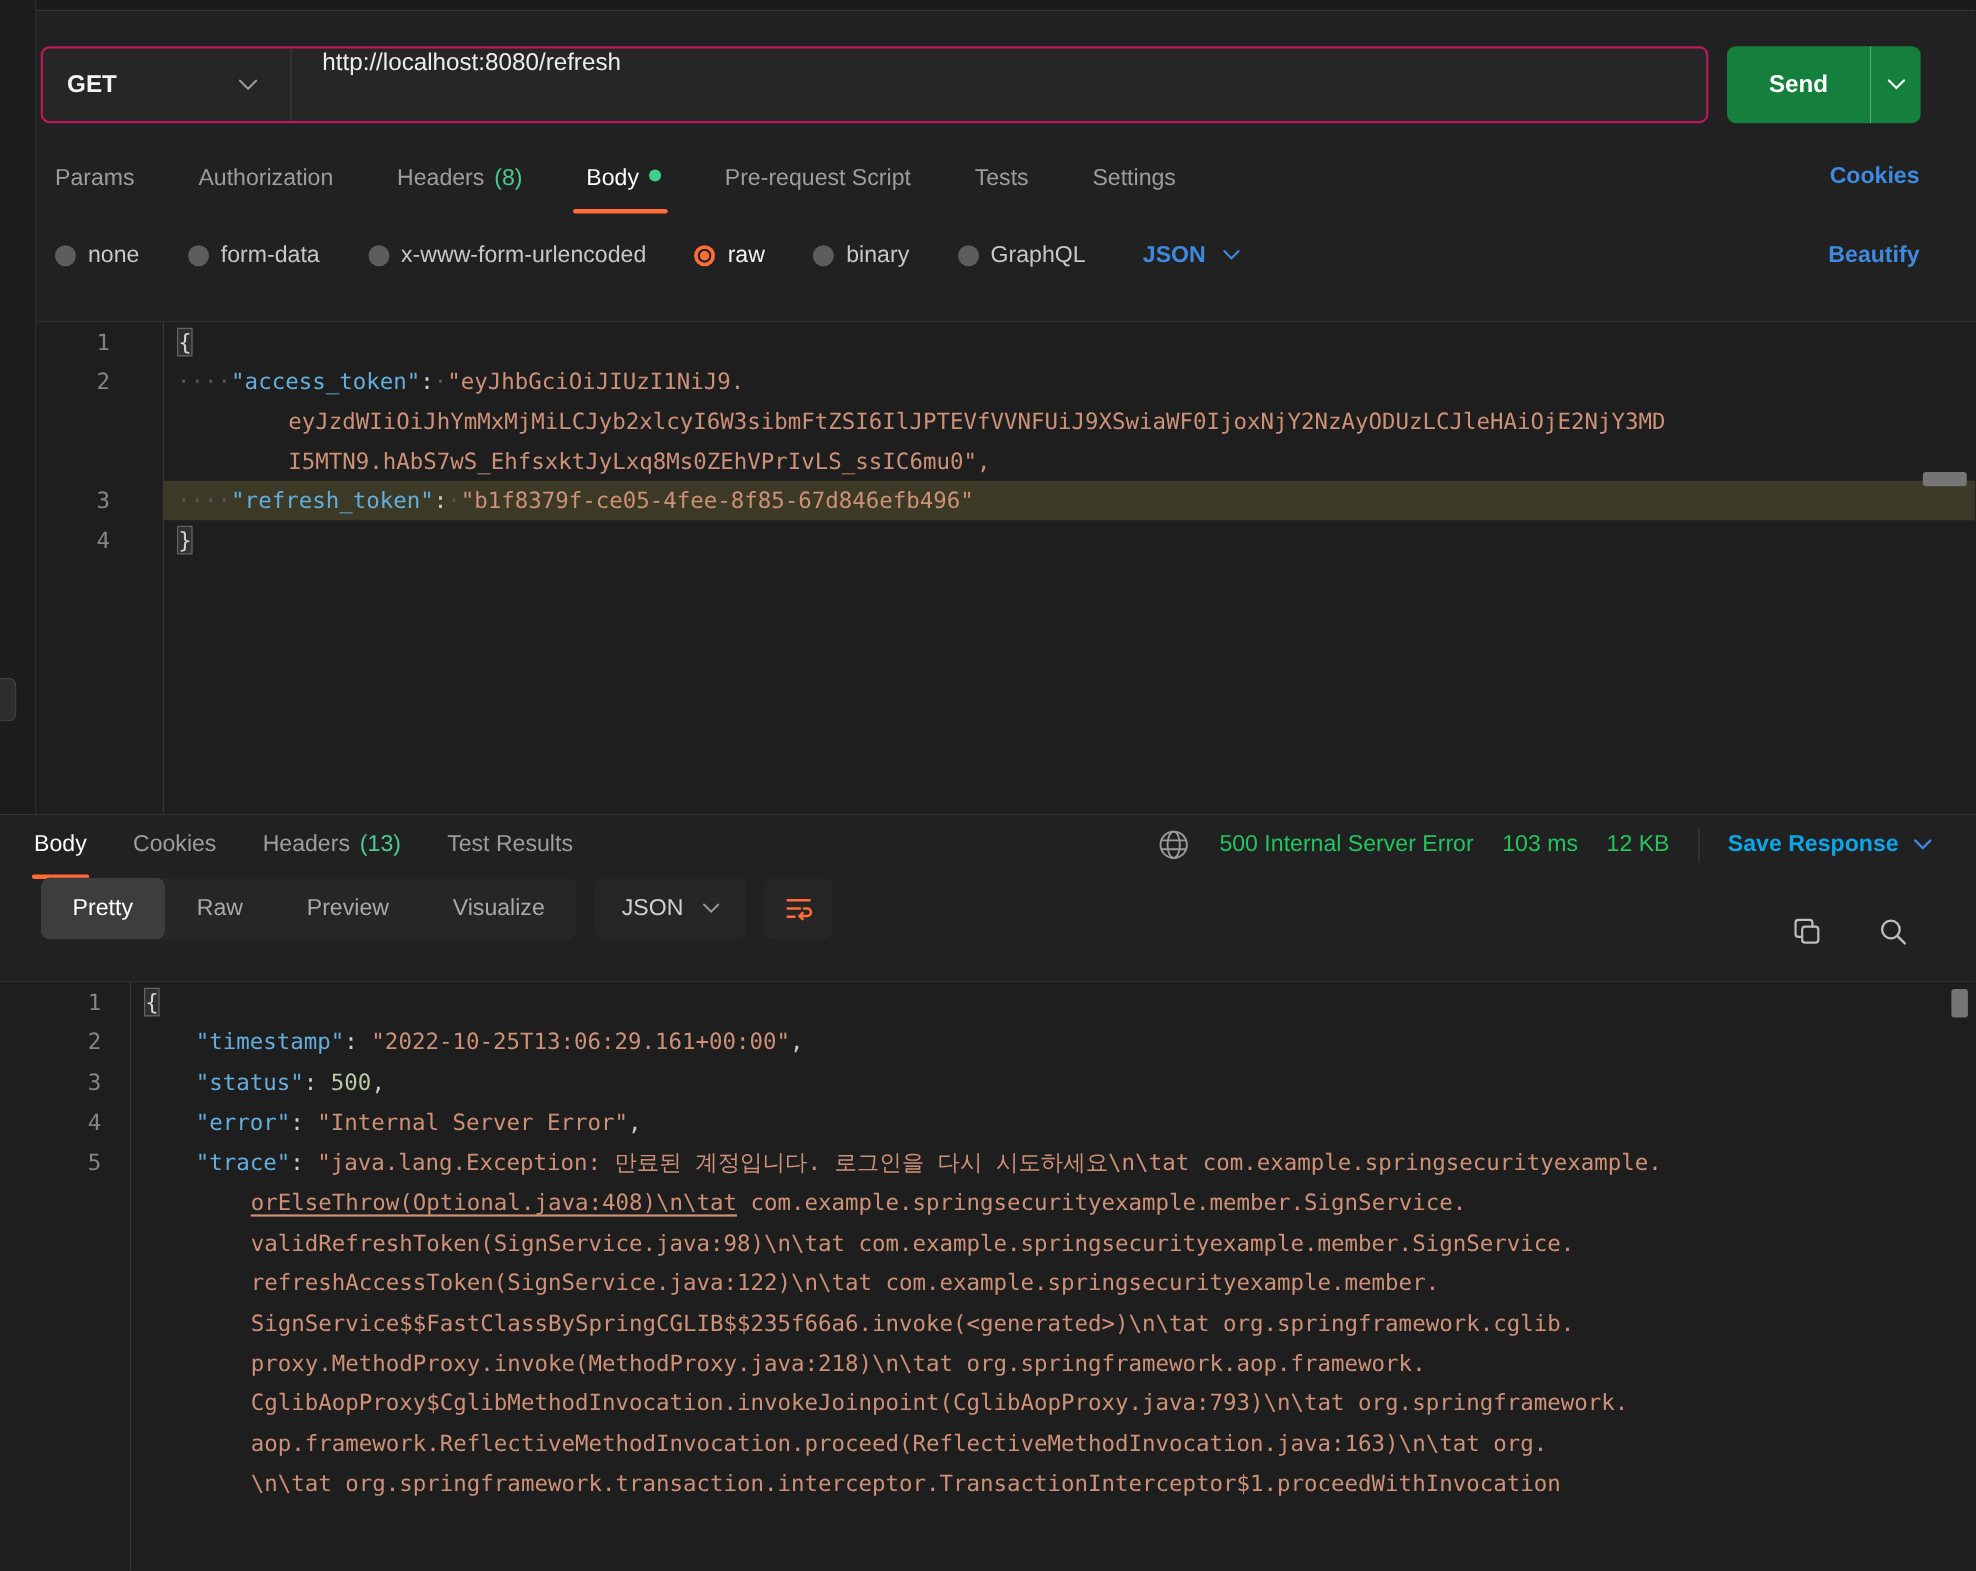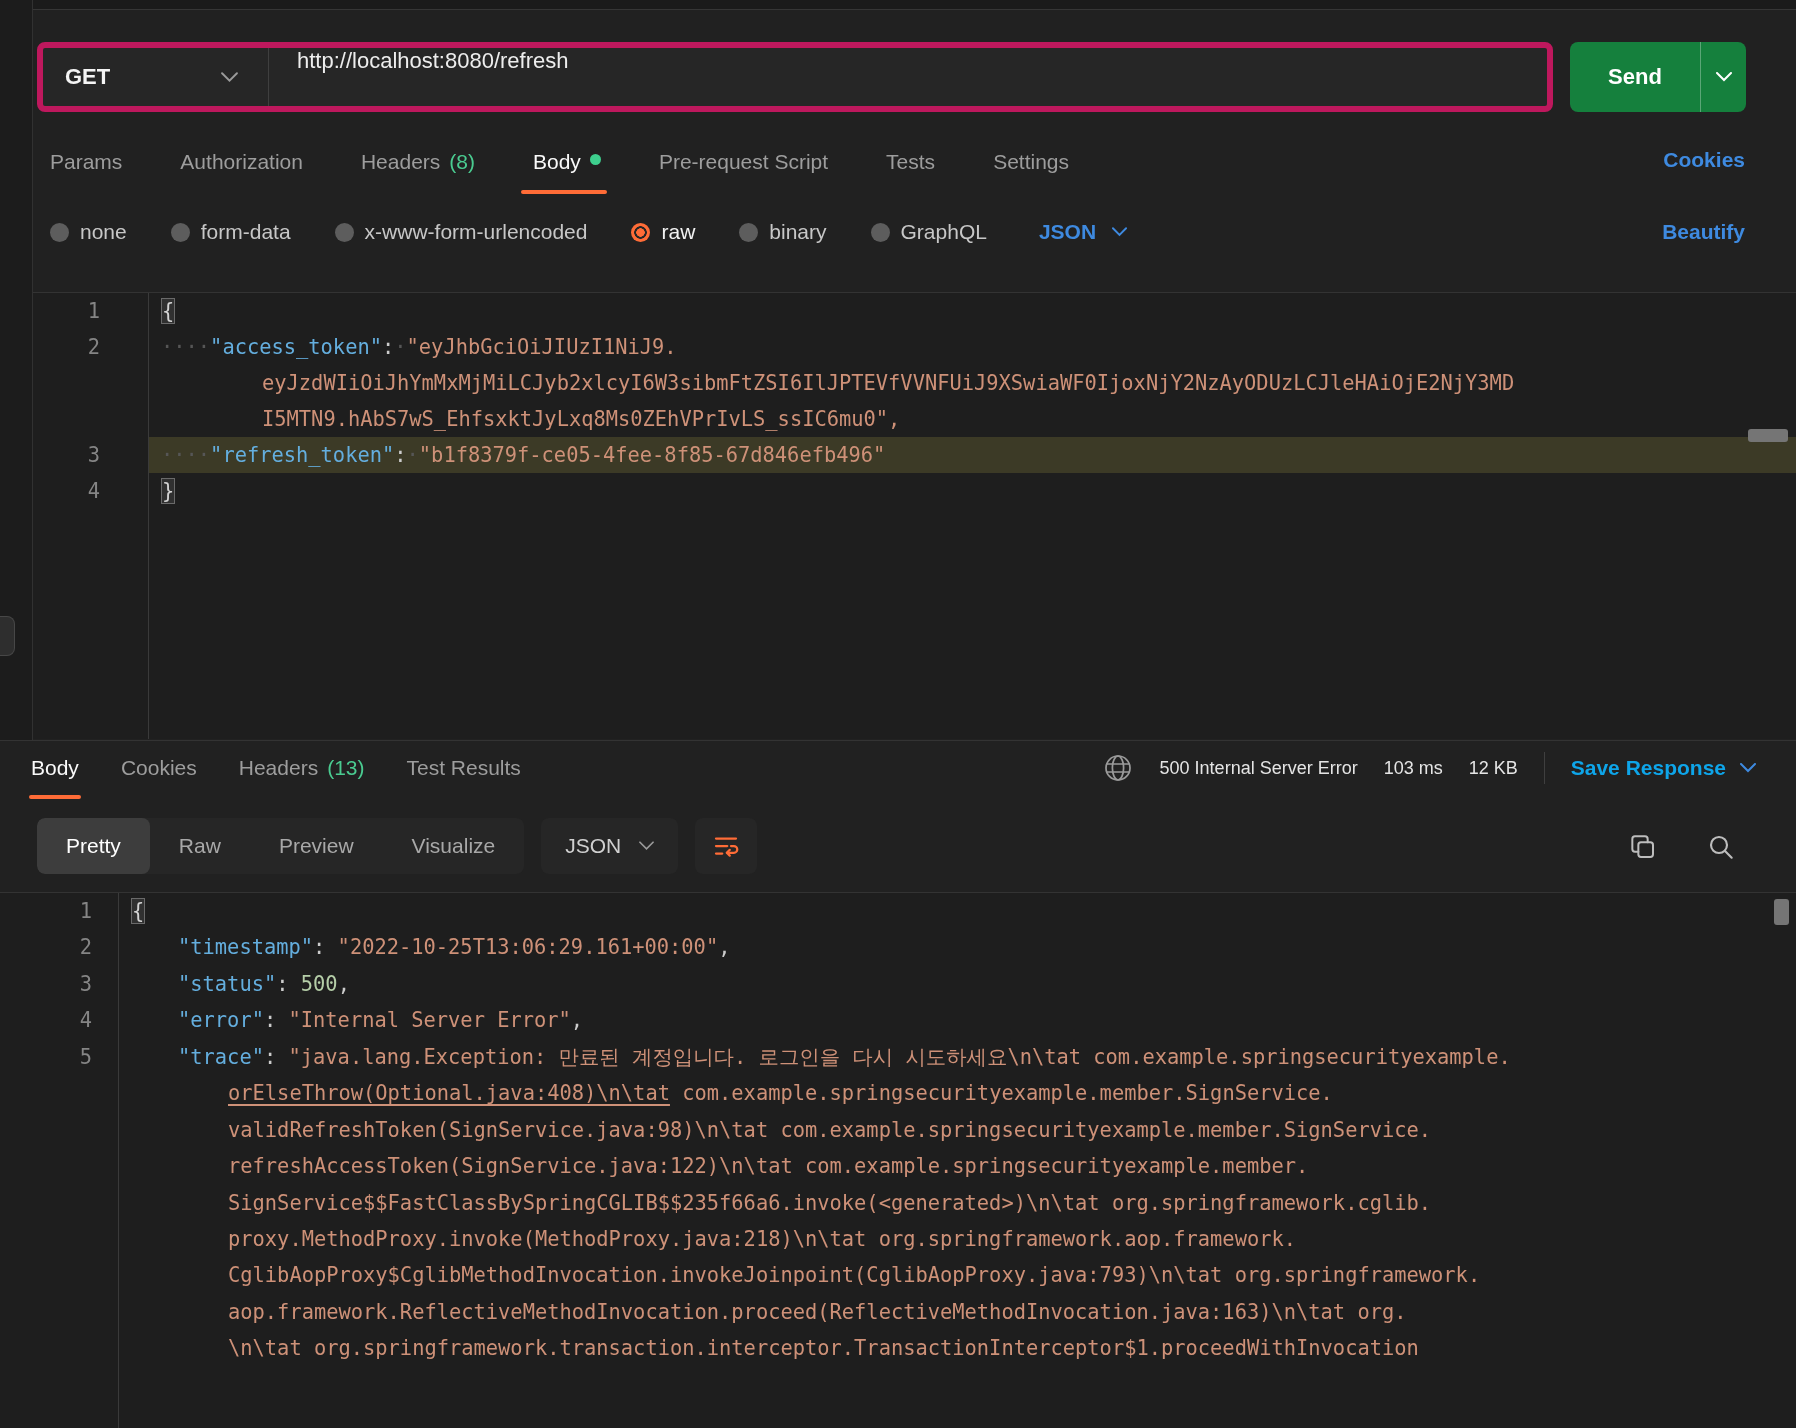--- a/index.html
+++ b/index.html
@@ -7,21 +7,21 @@
               font-family:"Liberation Sans", sans-serif; }
   .abs { position:absolute; }
   #stage { position:relative; width:1796px; height:1428px; background:#212121; }
 
   
   .top-strip { left:33px; top:0; width:1763px; height:10px; background:#1b1b1b; border-bottom:1px solid #363636; }
   .left-col  { left:0; top:0; width:33px; height:740px; background:#1c1c1c; border-right:1px solid #313131; }
   .side-handle { left:0; top:616px; width:15px; height:40px; background:#2e2e2e; border:1px solid #474747; border-left:none; border-radius:0 8px 8px 0; }
 
   
-  .url-wrap { left:37px; top:42px; width:1516px; height:70px; background:#262626; border:6px solid #be185d; border-radius:8px; display:flex; align-items:stretch; }
+  .url-wrap { left:37px; top:42px; width:1516px; height:70px; background:#262626; border:2px solid #be185d; border-radius:8px; display:flex; align-items:stretch; }
   .method { width:226px; display:flex; align-items:center; justify-content:space-between; padding:0 30px 0 22px; border-right:1px solid #3f3f3f; color:#f4f4f4; font-size:22px; font-weight:600; }
   .chev { color:#9a9a9a; display:inline-flex; }
   .url-input { flex:1; display:flex; align-items:flex-start; padding-left:28px; color:#ededed; font-size:22px; }
   .send-btn { left:1570px; top:42px; width:176px; height:70px; background:#15803d; border-radius:8px; display:flex; color:#fff; }
   .send-main { flex:1; display:flex; align-items:center; justify-content:center; font-size:22px; font-weight:600; }
   .send-caret { width:46px; display:flex; align-items:center; justify-content:center; border-left:1px solid rgba(255,255,255,.3); color:#fff; }
 
   
   .req-tabs { left:50px; top:146px; display:flex; gap:58px; align-items:center; height:32px; }
   .rtab { position:relative; display:flex; align-items:center; gap:9px; color:#9d9d9d; font-size:21px; cursor:default; }
@@ -65,27 +65,27 @@
   .m { border:1px solid #6a6a6a; background:#303030; }
   .lnk { color:#ce9178; text-decoration:underline; text-underline-offset:4px; }
   .thumb { background:#757575; border-radius:3px; }
 
   
   .res-tabs { left:31px; top:752px; display:flex; gap:42px; align-items:center; height:32px; }
   .rtab2 { position:relative; display:flex; gap:9px; align-items:center; color:#9d9d9d; font-size:21px; }
   .rtab2.active { color:#fafafa; }
   .rtab2.active::after { content:''; position:absolute; left:-2px; right:-2px; bottom:-19px; height:4px; background:#ff6c37; border-radius:2px; }
   .res-meta { right:40px; top:744px; height:48px; display:flex; align-items:center; gap:26px; }
-  .green { color:#e5e5e5; font-size:18px; }
+  .green { color:#22c55e; font-size:21px; }
   .vsep { width:1px; height:32px; background:#3f3f3f; }
   .save { display:flex; align-items:center; gap:14px; color:#0ea5e9; font-size:21px; font-weight:600; }
   .save .chev { color:#3e8ae0; }
 
   
-  .toolbar { left:37px; top:818px; display:flex; gap:17px; height:56px; }
+  .toolbar { left:37px; top:798px; display:flex; gap:17px; height:56px; }
   .seg-group { display:flex; background:#262626; border-radius:8px; overflow:hidden; }
   .vtab { display:flex; align-items:center; padding:0 29px; font-size:21px; color:#a8a8a8; }
   .vtab.active { background:#3d3d3d; border-radius:8px; color:#fff; }
   .fmt-btn { display:flex; align-items:center; gap:18px; background:#262626; border-radius:8px; padding:0 24px; color:#d0d0d0; font-size:21px; }
   .fmt-btn .chev { color:#9a9a9a; }
   .icon-btn { display:flex; align-items:center; justify-content:center; width:62px; background:#262626; border-radius:8px; }
   .ghost-icon { position:absolute; display:flex; align-items:center; justify-content:center; }
 </style>
 </head>
 <body>

